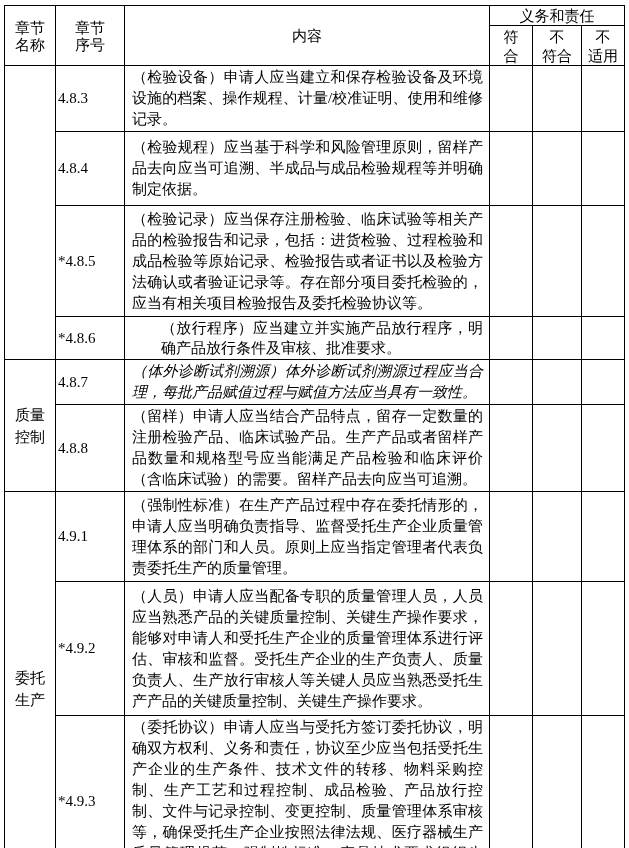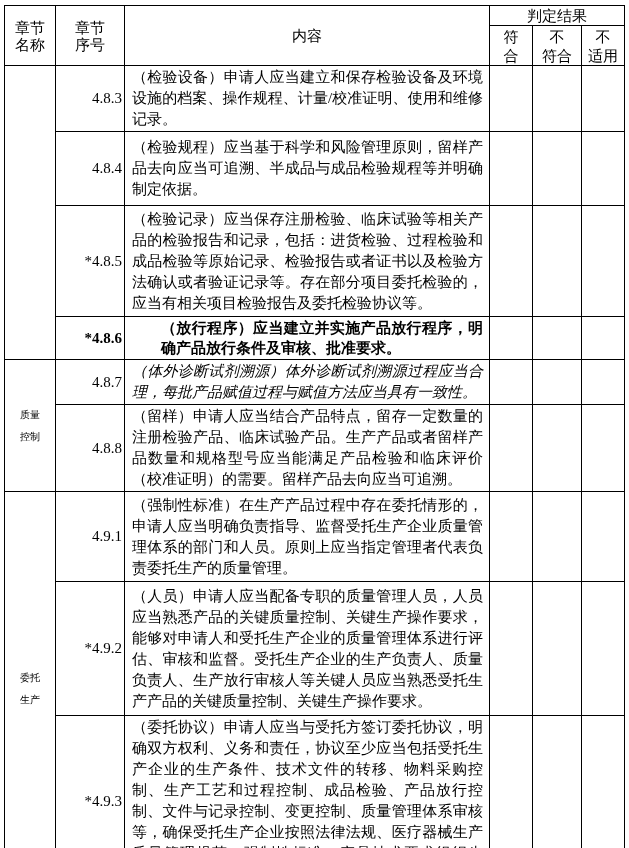--- a/index.html
+++ b/index.html
@@ -35,48 +35,48 @@
     text-align: center;
     vertical-align: middle;
     padding: 0 2px;
   }
   tr.hdr-top { height: 20px; }
   tr.hdr-top th { line-height: 17px; }
   tr.hdr-sub { height: 40px; }
   .pre { white-space: pre-line; }
   
   td.chapter-cell {
-    font-size: 10px;
+    font-size: 15px;
     line-height: 22px;
     text-align: center;
     vertical-align: middle;
     padding: 0 2px;
   }
   td.num-cell {
     font-size: 15px;
-    text-align: right;
+    text-align: left;
     vertical-align: middle;
     padding: 0 2px;
   }
   td.content-cell {
     font-size: 15px;
     line-height: 21px;
     text-align: justify;
     vertical-align: middle;
     padding: 1px 6px 1px 7px;
     margin-left: 18px;
   }
   td.result-cell {
     vertical-align: middle;
   }
   
   tr.row-1 { height: 66px; }
   tr.row-2 { height: 74px; }
   tr.row-3 { height: 111px; }
-  tr.row-4 { height: 41px; font-weight: bold; }
+  tr.row-4 { height: 41px; }
   tr.row-4 td.content-cell { line-height: 20px; padding-left: 36px; }
   tr.row-5 { height: 44px; }
   tr.row-5 td.content-cell { line-height: 21px; font-style: italic; }
   tr.row-6 { height: 85px; }
   tr.row-6 td.content-cell { line-height: 21px; }
   tr.row-7 { height: 90px; }
   tr.row-8 { height: 134px; }
   tr.row-9 { height: 136px; }
 </style>
 </head>
@@ -91,21 +91,21 @@
     <col style="width:49px">
     <col style="width:43px">
   </colgroup>
   <thead>
     <tr class="hdr-top">
       <th rowspan="2" class="pre">章节
 名称</th>
       <th rowspan="2" class="pre">章节
 序号</th>
       <th rowspan="2">内容</th>
-      <th colspan="3">判定结果</th>
+      <th colspan="3">义务和责任</th>
     </tr>
     <tr class="hdr-sub">
       <th class="pre">符
 合</th>
       <th class="pre">不
 符合</th>
       <th class="pre">不
 适用</th>
     </tr>
   </thead>
@@ -143,21 +143,21 @@
       <td rowspan="2" class="chapter-cell pre">质量
 控制</td>
       <td class="num-cell">4.8.7</td>
       <td class="content-cell">（体外诊断试剂溯源）体外诊断试剂溯源过程应当合理，每批产品赋值过程与赋值方法应当具有一致性。</td>
       <td class="result-cell"></td>
       <td class="result-cell"></td>
       <td class="result-cell"></td>
     </tr>
     <tr class="row-6">
       <td class="num-cell">4.8.8</td>
-      <td class="content-cell">（留样）申请人应当结合产品特点，留存一定数量的注册检验产品、临床试验产品。生产产品或者留样产品数量和规格型号应当能满足产品检验和临床评价（校准证明）的需要。留样产品去向应当可追溯。</td>
+      <td class="content-cell">（留样）申请人应当结合产品特点，留存一定数量的注册检验产品、临床试验产品。生产产品或者留样产品数量和规格型号应当能满足产品检验和临床评价（含临床试验）的需要。留样产品去向应当可追溯。</td>
       <td class="result-cell"></td>
       <td class="result-cell"></td>
       <td class="result-cell"></td>
     </tr>
     <tr class="row-7">
       <td rowspan="3" class="chapter-cell pre">委托
 生产</td>
       <td class="num-cell">4.9.1</td>
       <td class="content-cell">（强制性标准）在生产产品过程中存在委托情形的，申请人应当明确负责指导、监督受托生产企业质量管理体系的部门和人员。原则上应当指定管理者代表负责委托生产的质量管理。</td>
       <td class="result-cell"></td>

